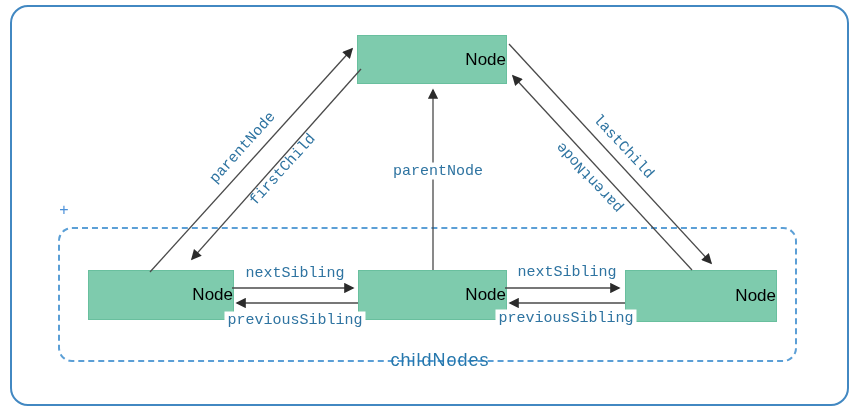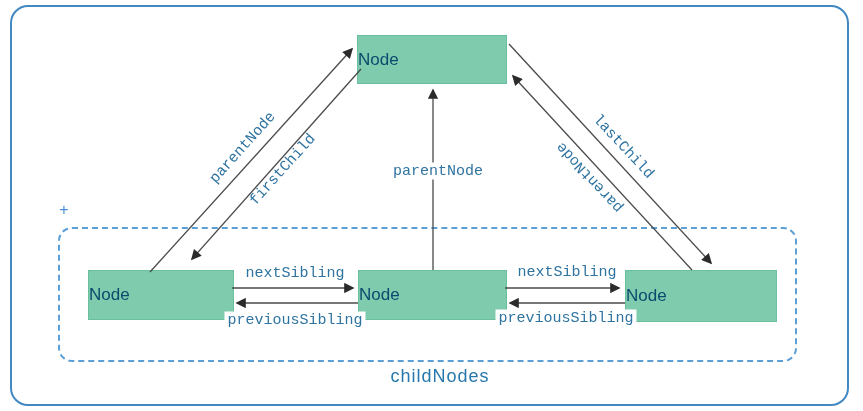--- a/index.html
+++ b/index.html
@@ -15,38 +15,38 @@
     position:absolute;left:58px;top:227px;width:735px;height:131px;
     border:2px dashed #5b9fd6;border-radius:14px;
   }
   .plus-marker{
     position:absolute;left:56px;top:202px;width:16px;height:16px;
     color:#4a90d9;font-size:16px;line-height:16px;text-align:center;
     font-family:"Liberation Sans",sans-serif;
   }
   .node{
     position:absolute;background:#7ecbad;border:1px solid #69bf9e;
-    display:flex;align-items:center;justify-content:flex-start;
-    color:#0c4a6e;font-size:17px;
+    display:flex;align-items:center;justify-content:flex-end;
+    color:#000000;font-size:17px;
   }
   .node-parent{left:357px;top:35px;width:148px;height:47px;}
   .node-child-left{left:88px;top:270px;width:144px;height:48px;}
   .node-child-middle{left:358px;top:270px;width:147px;height:48px;}
   .node-child-right{left:625px;top:270px;width:150px;height:50px;}
   svg.edges{position:absolute;left:0;top:0;width:863px;height:411px;pointer-events:none;}
   .edge-label{
     position:absolute;font-family:"Liberation Mono",monospace;font-size:15px;
     color:#2f74a1;white-space:nowrap;transform:translate(-50%,-50%);
   }
   .edge-label.wbg{background:#fff;padding:0 3px;}
   .rot-up{transform:translate(-50%,-50%) rotate(-48deg);}
   .rot-down{transform:translate(-50%,-50%) rotate(47deg);}
   .rot-flip{transform:translate(-50%,-50%) rotate(227deg);}
   .childnodes-label{
-    position:absolute;left:440px;top:376px;transform:translate(-50%,-50%);
+    position:absolute;left:440px;top:360px;transform:translate(-50%,-50%);
     color:#2778ad;font-size:18px;letter-spacing:1px;
   }
 </style>
 </head>
 <body>
 
 <div class="canvas">
 
   <div class="outer-frame"></div>
 

